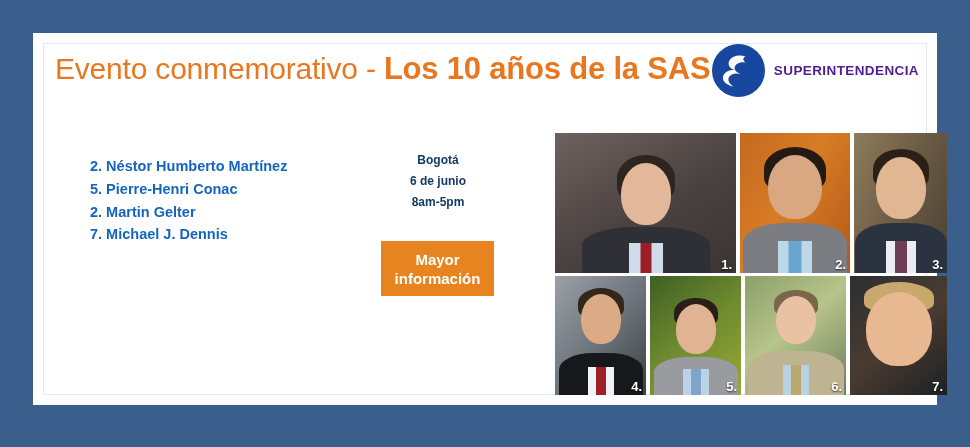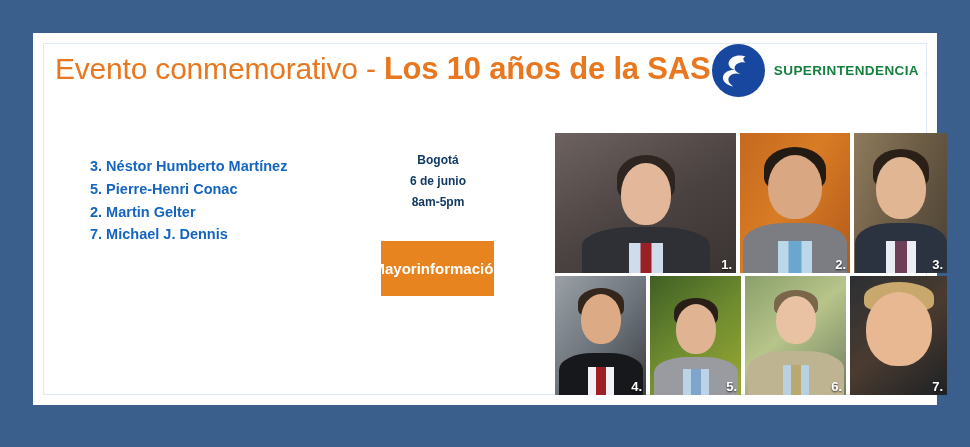--- a/index.html
+++ b/index.html
@@ -85,21 +85,21 @@
     background: #17479e;
     position: relative;
     flex: 0 0 auto;
   }
   .logo-mark svg {
     position: absolute;
     left: 0;
     top: 0;
   }
   .logo-text {
-    color: #15803d;
+    color: #4c1d95;
     font-weight: 700;
     font-size: 13.5px;
     line-height: 16px;
     letter-spacing: 0.4px;
     white-space: nowrap;
   }
 
   
   .speakers {
     position: absolute;
@@ -139,21 +139,21 @@
     background: #e8841f;
     border: none;
     color: #ffffff;
     font-family: "Liberation Sans", sans-serif;
     font-weight: 700;
     font-size: 15px;
     line-height: 19px;
     padding: 0;
     cursor: pointer;
     display: flex;
-    flex-direction: row;
+    flex-direction: column;
     align-items: center;
     justify-content: center;
   }
   .cta-button span { display: block; white-space: nowrap; }
 
   
   .photo-grid {
     position: absolute;
     left: 522px;
     top: 100px;
@@ -233,21 +233,21 @@
             <path d="M33.5 12.5c-6 -2.2 -13.5 -0.6 -16.2 4.3c-2.2 4.1 0.7 7.6 5.2 9.3c-5.6 -0.4 -10.3 2.2 -11.4 6.2c-1.3 4.8 3.6 9.2 10.4 10.2c-4.3 -2.6 -6.1 -6.2 -4.6 -9.2c1.7 -3.4 6.7 -4.6 11.6 -3.2c-4.4 -1.7 -6.7 -4.6 -5.6 -7.5c1.3 -3.5 6.4 -5.3 10.6 -4.1c-2.9 -2.6 -2.9 -4.6 0 -6z" fill="#ffffff"></path>
           </svg>
         </div>
         <div class="logo-text">
           <div>SUPERINTENDENCIA</div>
         </div>
       </div>
     </div>
 
     <div class="speakers">
-      <div class="speaker-item">3. Néstor Humberto Martínez</div>
+      <div class="speaker-item">2. Néstor Humberto Martínez</div>
       <div class="speaker-item">5. Pierre-Henri Conac</div>
       <div class="speaker-item">2. Martin Gelter</div>
       <div class="speaker-item">7. Michael J. Dennis</div>
     </div>
 
     <div class="event-info">
       <div class="event-line">Bogotá</div>
       <div class="event-line">6 de junio</div>
       <div class="event-line">8am-5pm</div>
     </div>

